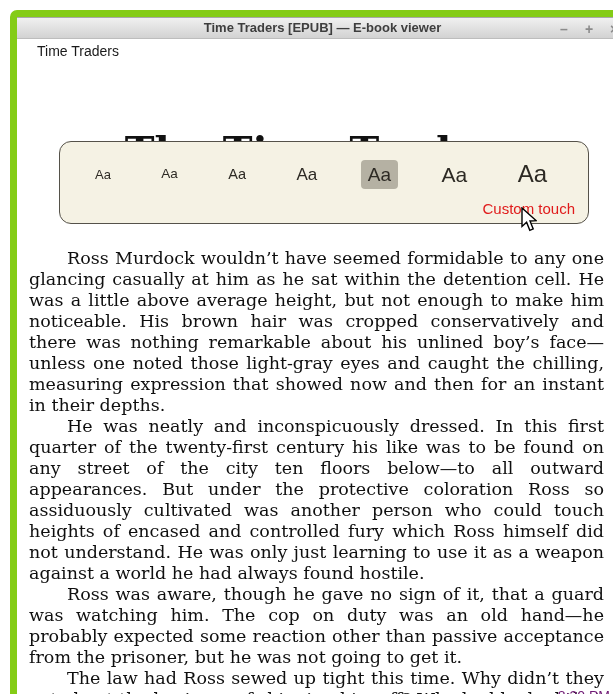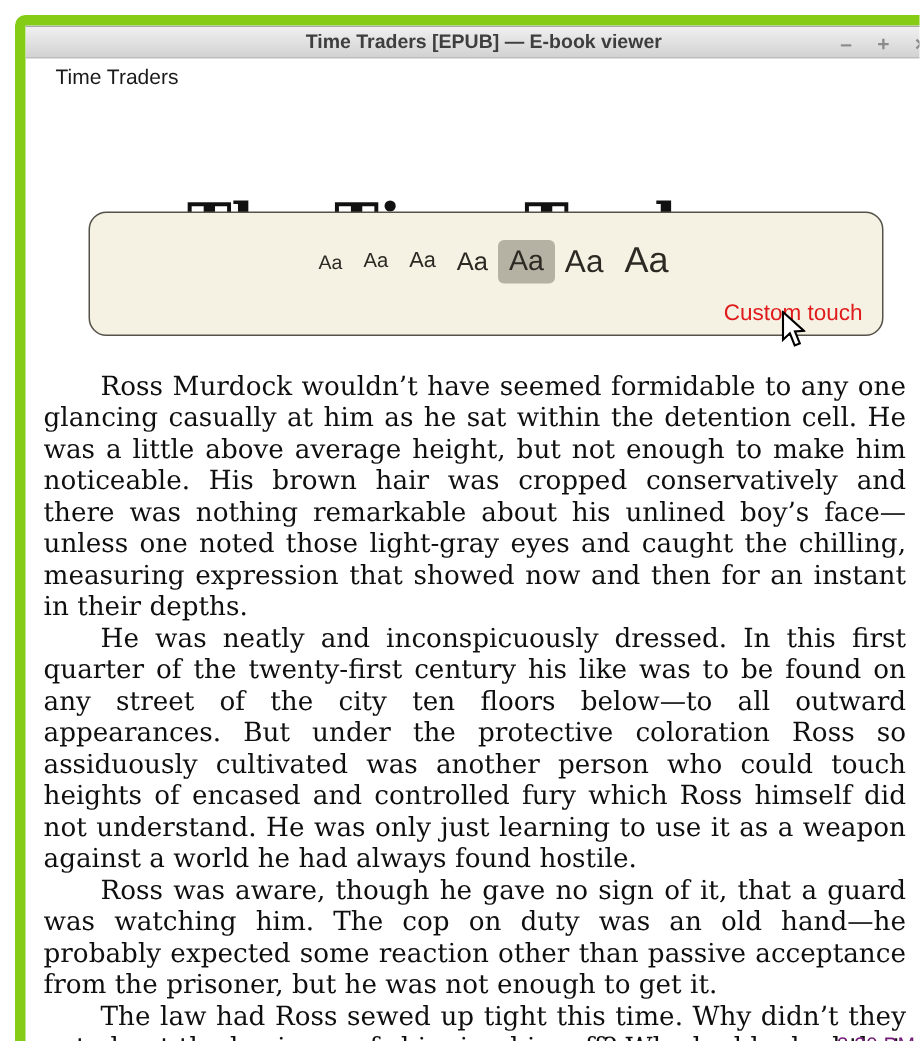--- a/index.html
+++ b/index.html
@@ -43,22 +43,22 @@
     white-space:nowrap;
   }
   
   .font-panel{
     position:absolute;left:42px;top:124px;width:530px;height:83px;
     background:#f5f2e4;border:1px solid #55524a;border-radius:12px;
     z-index:2;box-sizing:border-box;
   }
   .aa-row{
     position:absolute;left:0;right:0;top:8px;height:48px;
-    display:flex;justify-content:center;align-items:center;
-    padding:0 34px 0 44px;
+    display:flex;justify-content:space-between;align-items:center;
+    padding:0 34px 0 28px;
   }
   .aa-option{
     font-family:"Liberation Sans",sans-serif;color:#2d2a24;
     padding:5px 7px;border-radius:4px;cursor:default;line-height:1;
   }
   .aa-option.sel{background:#b5b1a3;}
   .fs1{font-size:13px;} .fs2{font-size:13.5px;} .fs3{font-size:14.5px;}
   .fs4{font-size:17px;} .fs5{font-size:19px;} .fs6{font-size:21px;}
   .fs7{font-size:24px;}
   .custom-size{
@@ -116,19 +116,19 @@
 
   <div class="cursor">
     <svg width="19" height="26" viewBox="0 0 19 26">
       <path d="M4 1 L4 19.5 L8.6 15.2 L11.8 23.3 L15.2 21.9 L12 14.0 L18 13.6 Z" fill="#ffffff" stroke="#000000" stroke-width="1.4" stroke-linejoin="miter"></path>
     </svg>
   </div>
 
   <div class="content">
     <p>Ross Murdock wouldn’t have seemed formidable to any one glancing casually at him as he sat within the detention cell. He was a little above average height, but not enough to make him noticeable. His brown hair was cropped conservatively and there was nothing remarkable about his unlined boy’s face—unless one noted those light-gray eyes and caught the chilling, measuring expression that showed now and then for an instant in their depths.</p>
     <p>He was neatly and inconspicuously dressed. In this first quarter of the twenty-first century his like was to be found on any street of the city ten floors below—to all outward appearances. But under the protective coloration Ross so assiduously cultivated was another person who could touch heights of encased and controlled fury which Ross himself did not understand. He was only just learning to use it as a weapon against a world he had always found hostile.</p>
-    <p>Ross was aware, though he gave no sign of it, that a guard was watching him. The cop on duty was an old hand—he probably expected some reaction other than passive acceptance from the prisoner, but he was not enough to get it.</p>
+    <p>Ross was aware, though he gave no sign of it, that a guard was watching him. The cop on duty was an old hand—he probably expected some reaction other than passive acceptance from the prisoner, but he was not going to get it.</p>
     <p>The law had Ross sewed up tight this time. Why didn’t they get about the business of shipping him off? Why had he had that</p>
   </div>
 
   <div class="clock">8:30 PM</div>
 
 </div>
 
 </body></html>

